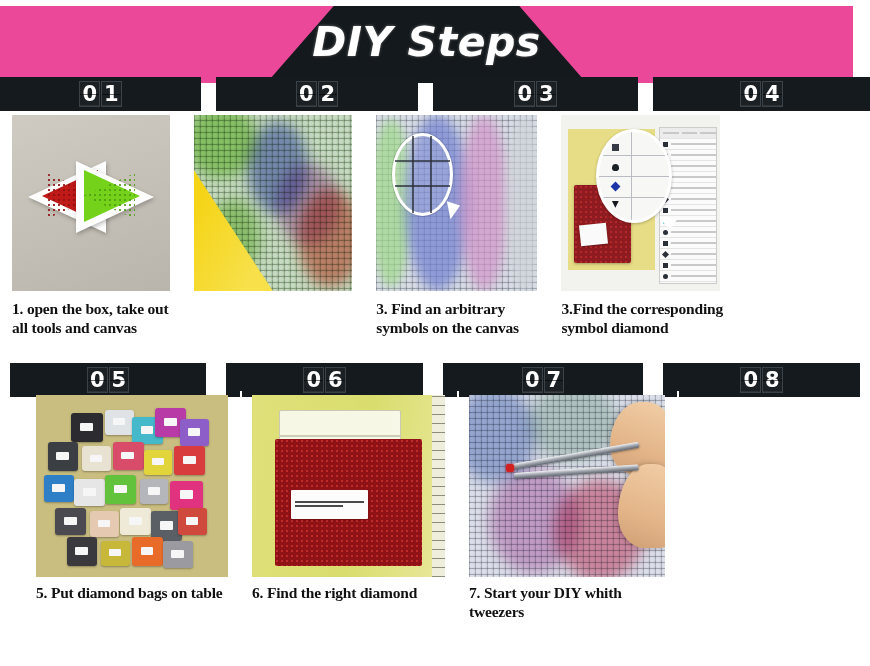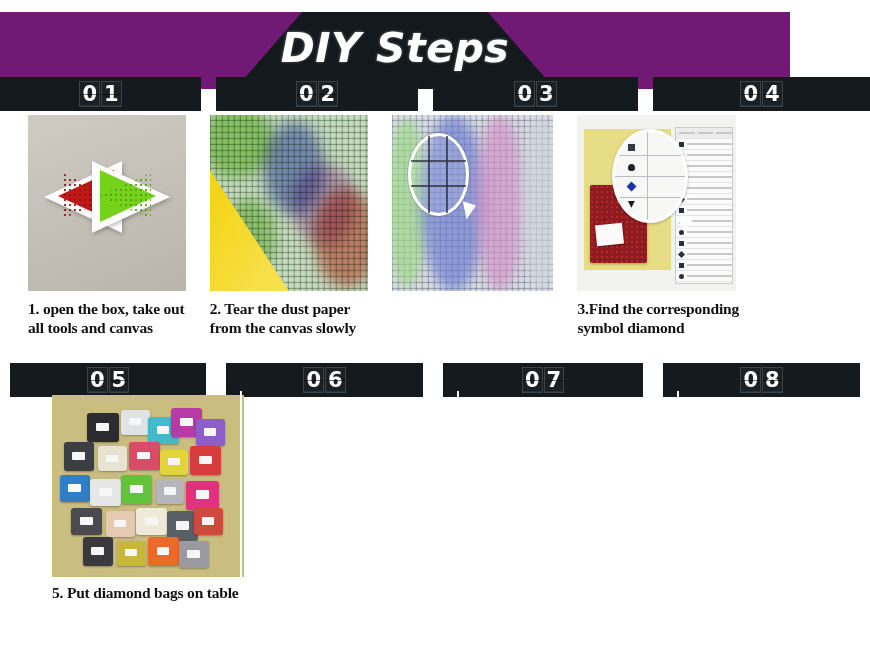--- a/index.html
+++ b/index.html
@@ -6,22 +6,22 @@
   body{
     width:870px;height:666px;
     background:#ffffff;
     font-family:"Liberation Serif", serif;
     overflow:hidden;
   }
   #root{position:relative;width:870px;height:666px;background:#fff;}
 
   
   .header{
-    position:absolute;left:0;top:12px;width:790px;height:77px;
-    background:#701a75;
+    position:absolute;left:0;top:6px;width:853px;height:77px;
+    background:#ec4899;
     overflow:hidden;
   }
   .header-trap{
     position:absolute;left:50%;top:0;
     transform:translateX(-50%);
     width:320px;height:77px;
     background:#14191d;
     clip-path:polygon(21% 0%, 79% 0%, 100% 100%, 0% 100%);
   }
   .header-title{
@@ -72,21 +72,21 @@
     background:#1b2025;
     border:1px solid #3b4248;
     box-shadow:inset 0 -1px 0 rgba(255,255,255,.08);
     position:relative;
   }
   .flap span:after{
     content:"";position:absolute;left:0;right:0;top:50%;
     height:1px;background:rgba(0,0,0,.55);
   }
 
-  .panels{position:absolute;left:0;width:732px;display:flex;padding-left:16px;}
+  .panels{position:absolute;left:0;width:732px;display:flex;}
   .panels.r1{top:34px;height:252px;}
   .panels.r2{top:28px;height:269px;margin-left:24px;}
 
   .panel{position:relative;box-sizing:border-box;}
   .panel .pic{
     position:absolute;left:12px;top:4px;right:12px;
     height:176px;
     overflow:hidden;
     background:#ddd;
   }
@@ -353,41 +353,41 @@
           <div class="art">
             <div class="canvasgrid" style="background-color:#a8c4a0"></div>
             <div class="blotch" style="left:-6%;top:-6%;width:46%;height:42%;background:#8fd45a"></div>
             <div class="blotch" style="left:34%;top:4%;width:38%;height:52%;background:#6f7fd8"></div>
             <div class="blotch" style="left:52%;top:28%;width:40%;height:46%;background:#cf8fd0"></div>
             <div class="blotch" style="left:66%;top:42%;width:40%;height:56%;background:#e8705e"></div>
             <div class="blotch" style="left:8%;top:48%;width:34%;height:44%;background:#9ad36a"></div>
             <div class="yellowcorner"></div>
           </div>
         </div>
-        <div class="cap">2. Tear the dust paper  from the  canvas slowly</div>
       </div>
       <div class="vsep" style="left:433px"></div>
 
       <div class="panel" style="width:220px">
         <div class="pic">
           <div class="art">
             <div class="canvasgrid" style="background-color:#c3c9d6"></div>
             <div class="blotch2" style="left:-4%;top:2%;width:26%;height:96%;background:#9fd98a;filter:blur(5px)"></div>
             <div class="blotch2" style="left:18%;top:0%;width:40%;height:100%;background:#6f7fd0;filter:blur(6px)"></div>
             <div class="blotch2" style="left:52%;top:0%;width:30%;height:100%;background:#d193c8;filter:blur(6px)"></div>
             <div class="blotch2" style="left:80%;top:0%;width:24%;height:100%;background:#cfd4da;filter:blur(5px)"></div>
             <div class="bubble" style="left:10%;top:10%;width:34%;height:44%">
               <div class="bubble-cross" style="left:0;right:0;top:32%;height:2px"></div>
               <div class="bubble-cross" style="left:0;right:0;top:64%;height:2px"></div>
               <div class="bubble-cross" style="top:0;bottom:0;left:30%;width:2px"></div>
               <div class="bubble-cross" style="top:0;bottom:0;left:64%;width:2px"></div>
             </div>
             <div class="bubble-tail" style="left:42%;top:50%;transform:rotate(18deg)"></div>
           </div>
         </div>
+        <div class="cap">3. Find an arbitrary symbols on the canvas</div>
       </div>
       <div class="vsep" style="left:653px"></div>
 
       <div class="panel" style="width:217px">
         <div class="pic">
           <div class="art bg-white">
             <div class="yellowpaper"></div>
             <div class="redbag"></div>
             <div class="baglabel"></div>
             <div class="legend">
@@ -530,22 +530,55 @@
             <div class="minibag" style="left:16%;top:78%;width:16%;height:16%;background:#3a3a3e"></div>
             <div class="minibag" style="left:34%;top:80%;width:15%;height:14%;background:#c8b83a"></div>
             <div class="minibag" style="left:50%;top:78%;width:16%;height:16%;background:#e86b2a"></div>
             <div class="minibag" style="left:66%;top:80%;width:16%;height:15%;background:#9a9aa0"></div>
           </div>
         </div>
         <div class="cap" style="top:192px">5. Put diamond bags on table</div>
       </div>
       <div class="vsep" style="left:216px"></div>
 
+      <div class="panel" style="width:217px">
+        <div class="pic" style="height:182px">
+          <div class="art bg-lime">
+            <div class="zipbag">
+              <div class="zipline"></div>
+            </div>
+            <div class="redfill"></div>
+            <div class="redlabel">
+              <i></i>
+                <i style="width:70%"></i>
+            </div>
+            <div class="ruler"></div>
+          </div>
+        </div>
+        <div class="cap" style="top:192px">6. Find the right diamond</div>
+      </div>
       <div class="vsep" style="left:433px"></div>
 
+      <div class="panel" style="width:220px">
+        <div class="pic" style="height:182px">
+          <div class="art">
+            <div class="canvasgrid" style="background-color:#c8cddc"></div>
+            <div class="blotch" style="left:-8%;top:-4%;width:42%;height:52%;background:#8fa6d8"></div>
+            <div class="blotch" style="left:30%;top:-6%;width:46%;height:42%;background:#b9d3c2"></div>
+            <div class="blotch" style="left:10%;top:40%;width:46%;height:58%;background:#d497c8"></div>
+            <div class="blotch" style="left:44%;top:46%;width:46%;height:56%;background:#e2748e"></div>
+            <div class="finger" style="right:-6%;top:4%;width:34%;height:40%"></div>
+            <div class="finger" style="right:-10%;top:38%;width:34%;height:46%"></div>
+            <div class="tweezer" style="left:22%;top:38%;width:66%;transform:rotate(-10deg);transform-origin:left center"></div>
+            <div class="tweezer" style="left:23%;top:43%;width:64%;transform:rotate(-4deg);transform-origin:left center"></div>
+            <div class="reddrop" style="left:19%;top:38%"></div>
+          </div>
+        </div>
+        <div class="cap" style="top:192px">7. Start  your DIY whith tweezers</div>
+      </div>
       <div class="vsep" style="left:653px"></div>
 
 
     </div>
   </div>
 
   <div class="bottom-pad"></div>
 </div>
 
 </body></html>

